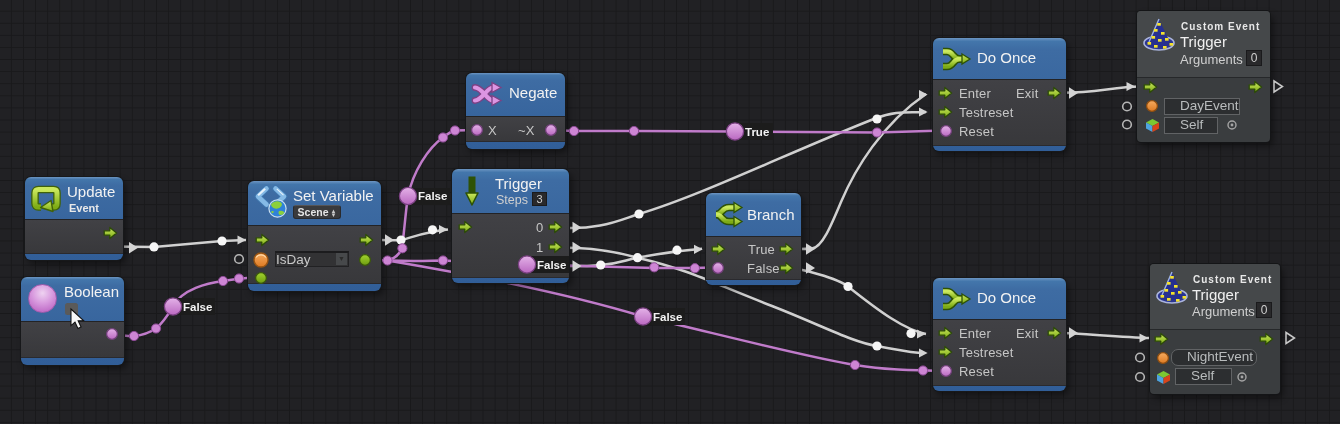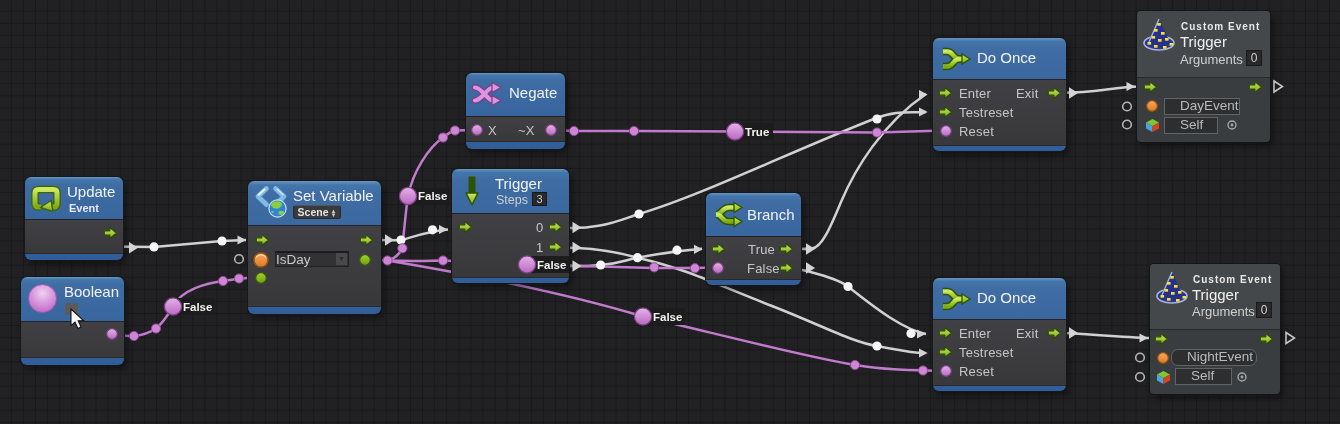--- a/index.html
+++ b/index.html
@@ -136,21 +136,21 @@
     background:radial-gradient(circle at 50% 30%, #eed2f1 0%, #d99cdf 42%, #c271ca 78%, #bb68c3 100%);
     border:1.5px solid #a55cad;"></div>
   <div class="abs title" style="left:43px; top:6px;">Boolean</div>
   <div class="abs" style="left:44px; top:26px; width:13px; height:12px; background:#5a5a5a;
     border-radius:2.5px;"></div>
   <svg class="abs" style="left:84px; top:50px;" width="14" height="14">
       <use href="#pport"></use>
     </svg>
 </div>
 
-<div class="node" style="left:248px; top:181px; width:133px; height:133px;">
+<div class="node" style="left:248px; top:181px; width:133px; height:110px;">
   <div class="body" style="top:44px; bottom:7px;"></div>
   <svg class="abs" style="left:4px; top:4px;" width="38" height="33" viewBox="0 0 38 33">
     <path d="M14.5 3.5 L6 11.5 L14.5 19.5" fill="none" stroke="#3f75ad" stroke-width="6.6" stroke-linejoin="round" stroke-linecap="round"></path>
     <path d="M14.5 3.5 L6 11.5 L14.5 19.5" fill="none" stroke="#85bae6" stroke-width="4.6" stroke-linejoin="round" stroke-linecap="round"></path>
     <path d="M12.8 3.5 L5.8 10 M13.5 4.2 L6.5 10.6" stroke="#e8f2fa" stroke-width="1.1"></path>
     <path d="M23.5 3.5 L32 11.5 L23.5 19.5" fill="none" stroke="#3f75ad" stroke-width="6.6" stroke-linejoin="round" stroke-linecap="round"></path>
     <path d="M23.5 3.5 L32 11.5 L23.5 19.5" fill="none" stroke="#85bae6" stroke-width="4.6" stroke-linejoin="round" stroke-linecap="round"></path>
     <path d="M24.8 3.8 L31.5 10.2" stroke="#e8f2fa" stroke-width="1.1"></path>
     <circle cx="25.5" cy="23.5" r="8.6" fill="#2f82d8" stroke="#c9dff0" stroke-width="1.2"></circle>
     <path d="M19 19.5 Q22 15.5 27 16.5 Q31 17.5 29.5 21 Q27 24.5 23 23.5 Q19.5 22.5 19 19.5 Z" fill="#8bd03c"></path>

